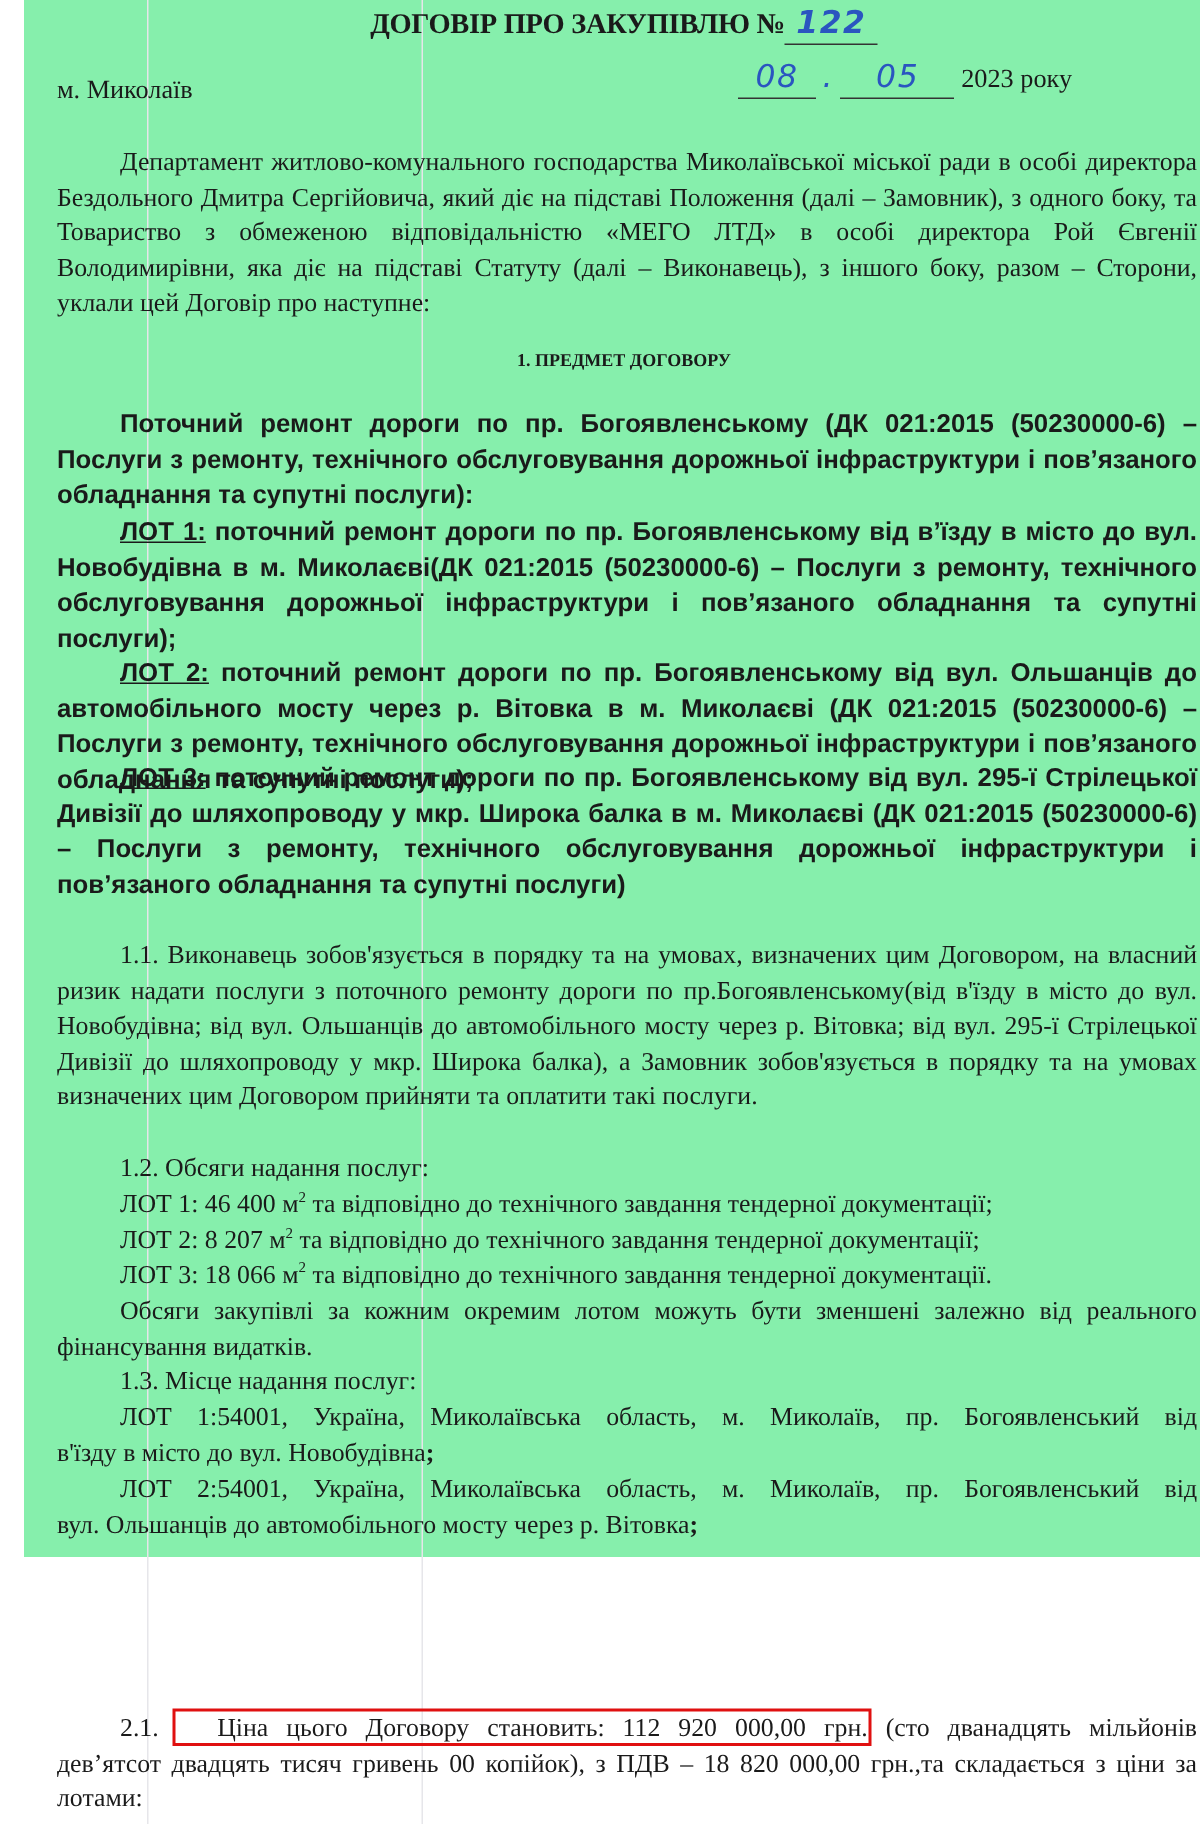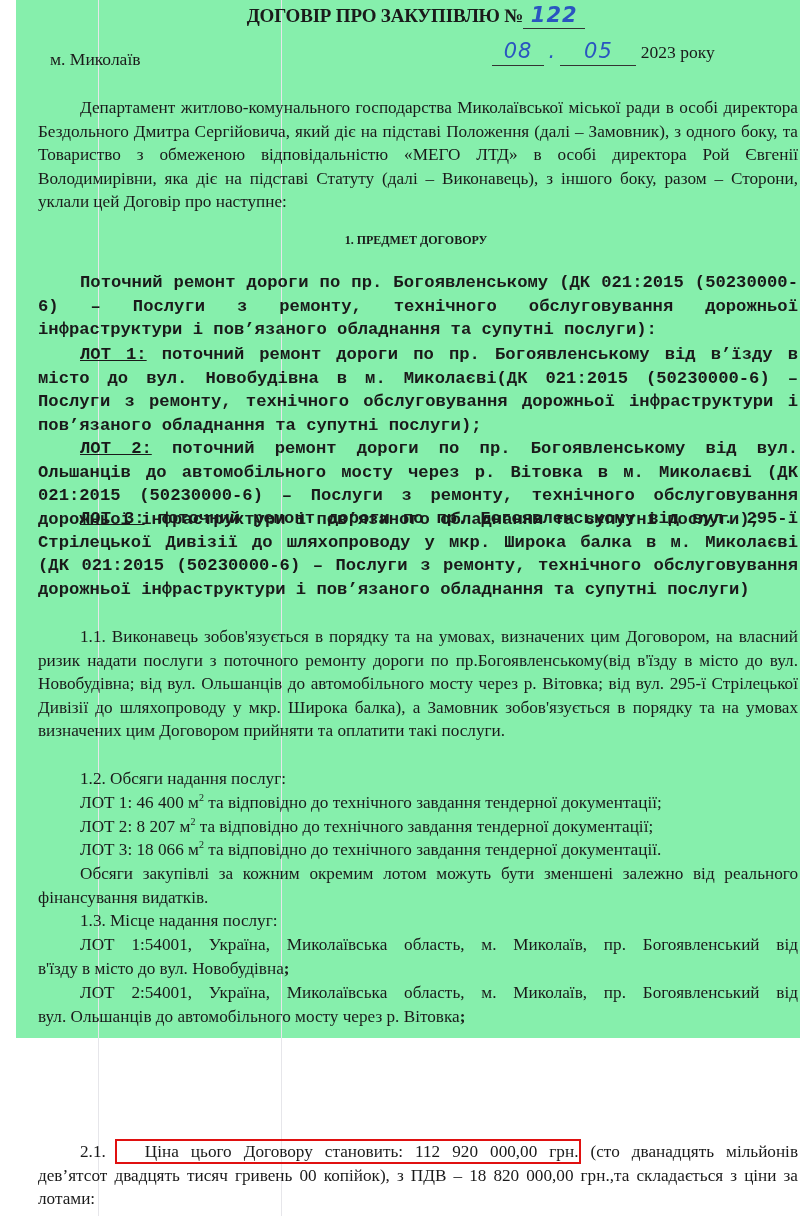--- a/index.html
+++ b/index.html
@@ -16,26 +16,26 @@
   .abs { position: absolute; }
   .title {
     left: 0; width: 800px; top: 4px; text-align: center;
     font-weight: bold; font-size: 19px; letter-spacing: -0.2px;
   }
   .hand {
     font-family: "DejaVu Sans", sans-serif; font-style: italic;
     color: #2a55c0; font-size: 21px; letter-spacing: 1px;
   }
   .ul { display: inline-block; border-bottom: 1px solid #333; }
-  .city { left: 22px; top: 48px; font-size: 17.5px; margin-left: 12px; }
+  .city { left: 22px; top: 48px; font-size: 17.5px; }
   .date { left: 476px; top: 40px; font-size: 17.5px; }
   .p { left: 22px; width: 760px; text-align: justify; }
   .ind { text-indent: 42px; }
   .h2 { left: 0; width: 800px; text-align: center; font-weight: bold; font-size: 12px; }
-  .bold { font-weight: bold; font-family: Liberation Mono, monospace; }
+  .bold { font-weight: bold; font-family: Liberation Sans, sans-serif; }
   .lotlbl { text-decoration: underline; }
   .hl { outline: 2px solid #e01010; outline-offset: 1px; padding-left: 27px; }
   sup { font-size: 10px; line-height: 0; }
   .line { display: block; }
 </style>
 </head>
 <body>
 
 <div class="page">
   <div class="faint-line" style="left:82px"></div>

